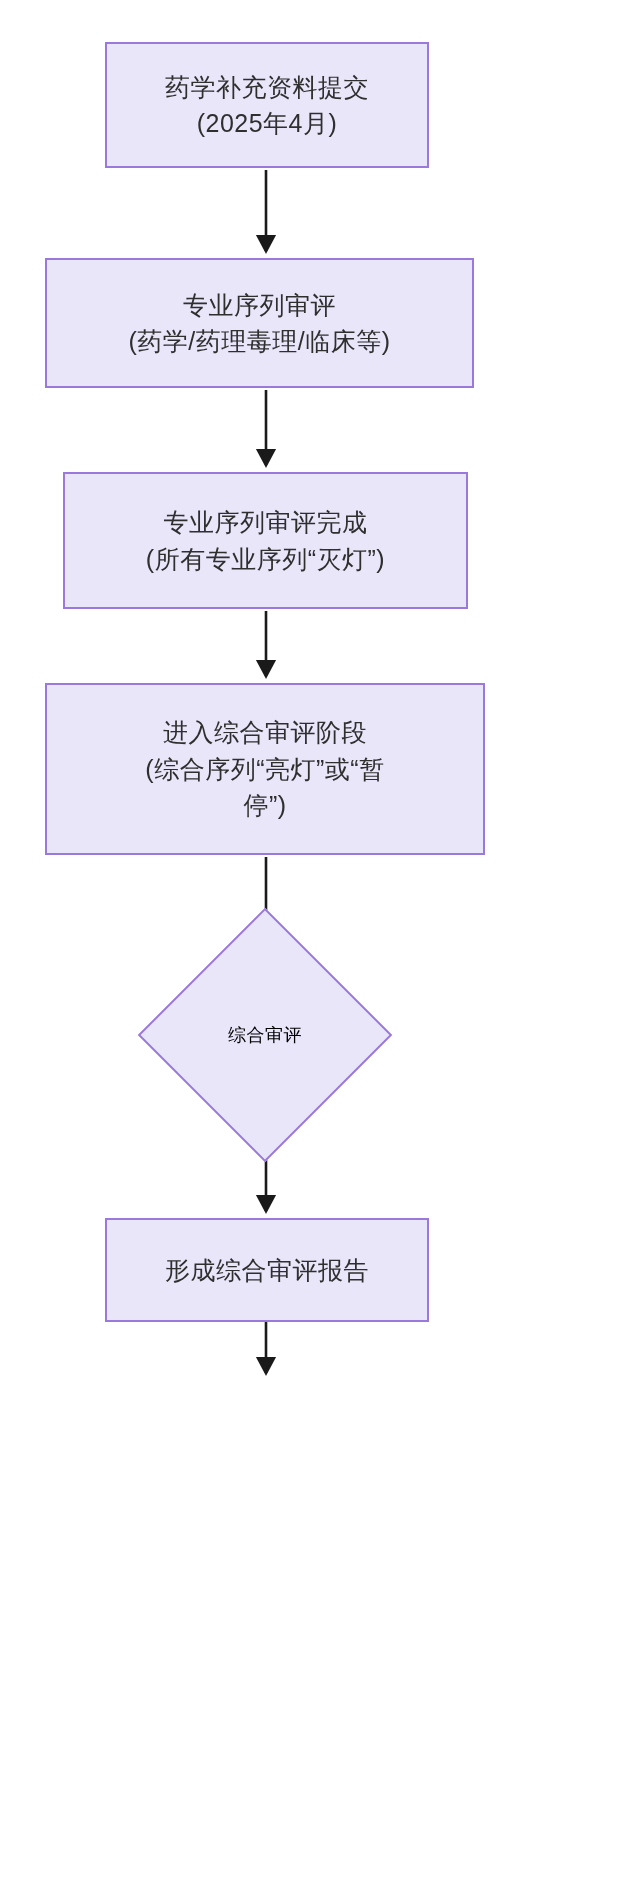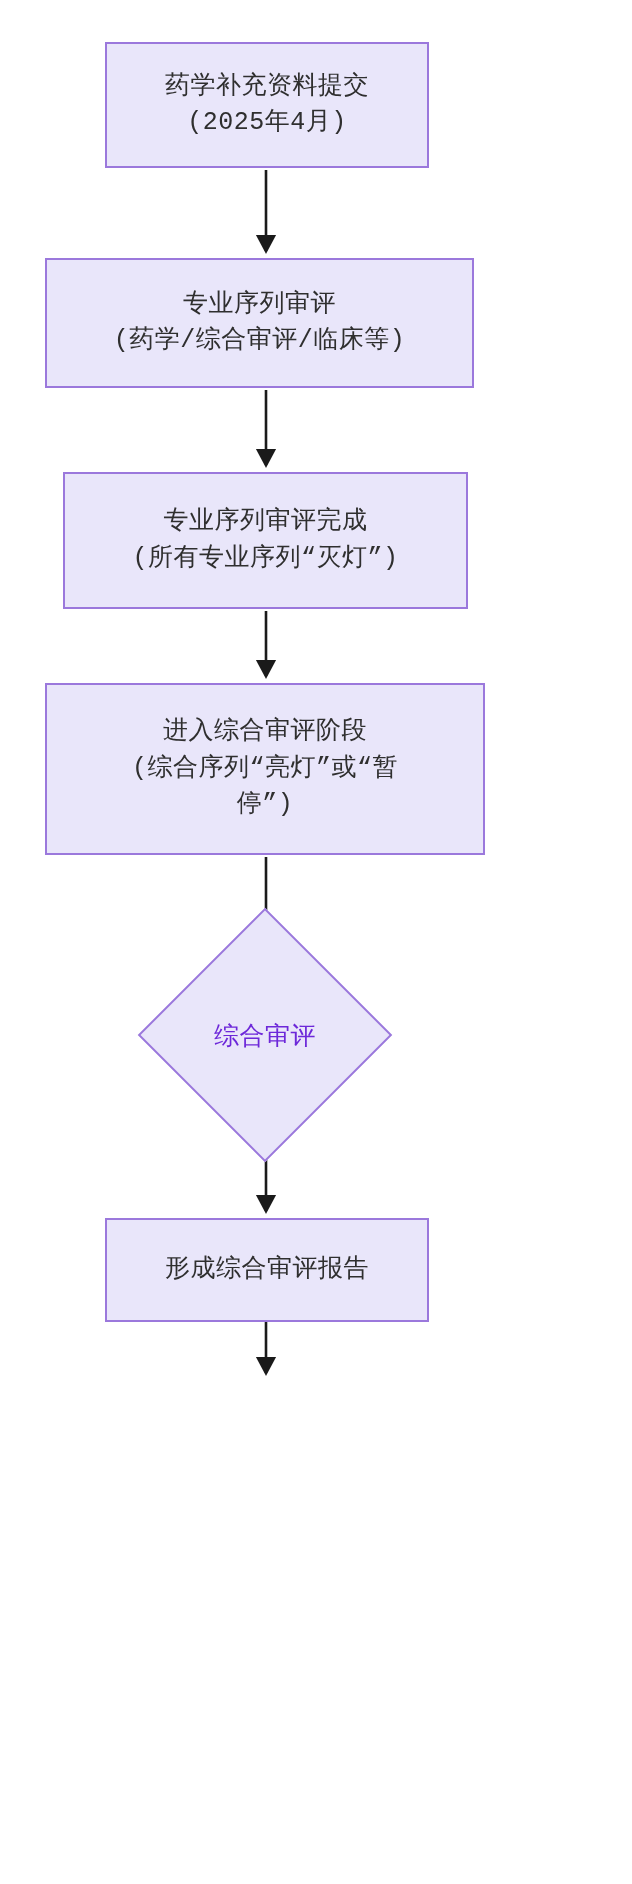--- a/index.html
+++ b/index.html
@@ -40,38 +40,37 @@
     display: flex;
     align-items: center;
     justify-content: center;
     text-align: center;
     color: #2f2f2f;
     font-size: 25px;
     line-height: 1.46;
     letter-spacing: 0.5px;
     white-space: pre-line;
     padding: 0 13px;
-    font-family: Liberation Mono, monospace;
   }
 
   .node-decision {
     position: absolute;
     box-sizing: border-box;
     background: #e9e6fa;
     border: 2px solid #9b78dc;
     transform: rotate(45deg);
   }
   .decision-label {
     position: absolute;
     display: flex;
     align-items: center;
     justify-content: center;
     text-align: left;
-    color: #6d28d9;
-    font-size: 25px;
+    color: #000000;
+    font-size: 18px;
     line-height: 1.46;
     letter-spacing: 0.5px;
   }
 
   
   #node-submit      { left: 105px; top:  42px; width: 324px; height: 126px; }
   #node-review      { left:  45px; top: 258px; width: 429px; height: 130px; }
   #node-complete    { left:  63px; top: 472px; width: 405px; height: 137px; }
   #node-stage       { left:  45px; top: 683px; width: 440px; height: 172px; }
   #node-report      { left: 105px; top:1218px; width: 324px; height:  104px; }
@@ -99,21 +98,21 @@
       <line x1="266" y1="857" x2="266" y2="938"></line>
       <line x1="266" y1="1133" x2="266" y2="1211"></line>
       <line x1="266" y1="1308" x2="266" y2="1373"></line>
     </g>
   </svg>
 
   <div class="node" id="node-submit">药学补充资料提交
 (2025年4月)</div>
 
   <div class="node" id="node-review">专业序列审评
-(药学/综合审评/临床等)</div>
+(药学/药理毒理/临床等)</div>
 
   <div class="node" id="node-stage">进入综合审评阶段
 (综合序列“亮灯”或“暂
 停”)</div>
 
   <div class="node" id="node-complete">专业序列审评完成
 (所有专业序列“灭灯”)</div>
 
   <div class="node-decision" id="node-decision-box"></div>
   <div class="decision-label" id="decision-label-text">综合审评</div>

